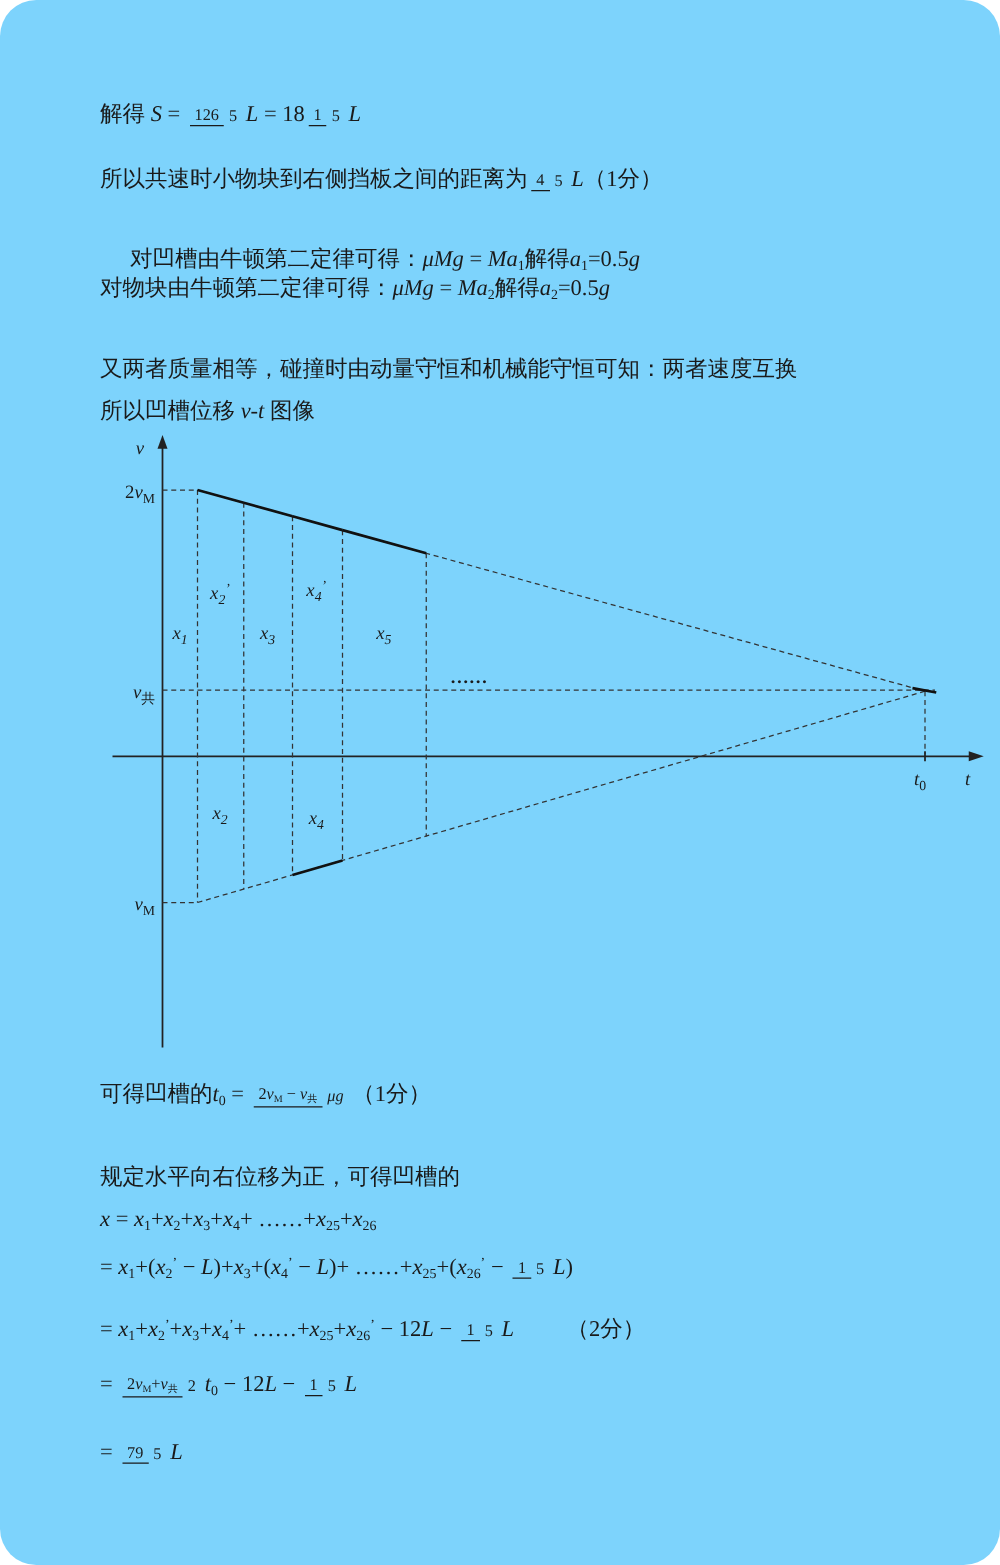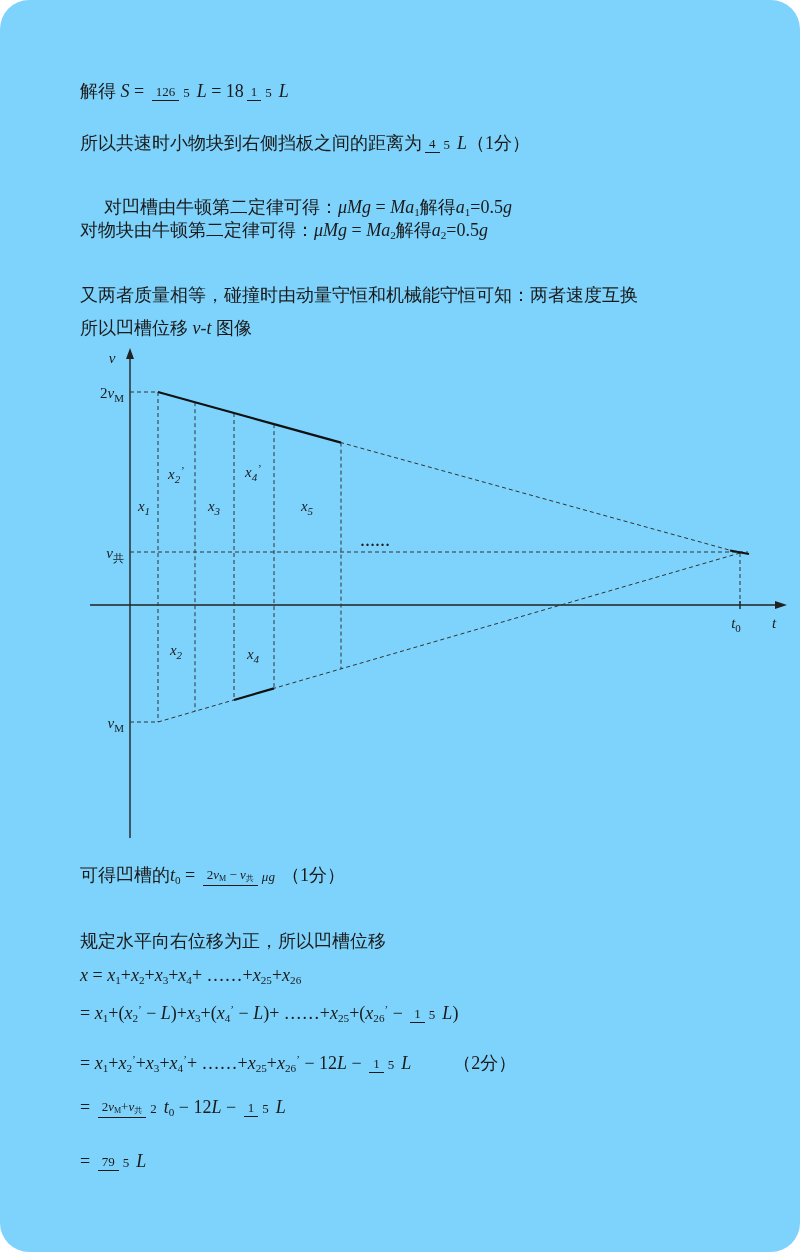--- a/index.html
+++ b/index.html
@@ -98,21 +98,21 @@
     <text x="307" y="166" text-anchor="middle" font-style="italic"><tspan font-style="italic">x</tspan><tspan dy="4" font-size="11">5</tspan></text>
     <text x="176" y="310" text-anchor="middle" font-style="italic"><tspan font-style="italic">x</tspan><tspan dy="4" font-size="11">2</tspan></text>
     <text x="253" y="314" text-anchor="middle" font-style="italic"><tspan font-style="italic">x</tspan><tspan dy="4" font-size="11">4</tspan></text>
     <text x="360" y="201" font-size="16" font-weight="bold">……</text>
   </svg>
 
   <div class="mline" style="top:864px;"><span class="mtxt">可得凹槽的</span><span class="mit">t</span><span class="msub">0</span><span class="mtxt"> = </span><span class="frac">
         <span class="fnum"><span class="mtxt">2</span><span class="mit">v</span><span class="msub">M</span><span class="mtxt"> − </span><span class="mit">v</span><span class="msub">共</span></span>
         <span class="fden"><span class="mit">μg</span></span>
       </span><span class="mtxt">（1分）</span></div>
-  <div class="mline" style="top:930px;"><span class="mtxt">规定水平向右位移为正，所以凹槽位移</span></div>
+  <div class="mline" style="top:930px;"><span class="mtxt">规定水平向右位移为正，可得凹槽的</span></div>
   <div class="mline" style="top:964px;"><span class="mit">x</span><span class="mtxt"> = </span><span class="mit">x</span><span class="msub">1</span><span class="mtxt">+</span><span class="mit">x</span><span class="msub">2</span><span class="mtxt">+</span><span class="mit">x</span><span class="msub">3</span><span class="mtxt">+</span><span class="mit">x</span><span class="msub">4</span><span class="mtxt">+ ……+</span><span class="mit">x</span><span class="msub">25</span><span class="mtxt">+</span><span class="mit">x</span><span class="msub">26</span></div>
   <div class="mline" style="top:1002px;"><span class="mtxt">= </span><span class="mit">x</span><span class="msub">1</span><span class="mtxt">+(</span><span class="mit">x</span><span class="msub">2</span><span class="msup">’</span><span class="mtxt"> − </span><span class="mit">L</span><span class="mtxt">)+</span><span class="mit">x</span><span class="msub">3</span><span class="mtxt">+(</span><span class="mit">x</span><span class="msub">4</span><span class="msup">’</span><span class="mtxt"> − </span><span class="mit">L</span><span class="mtxt">)+ ……+</span><span class="mit">x</span><span class="msub">25</span><span class="mtxt">+(</span><span class="mit">x</span><span class="msub">26</span><span class="msup">’</span><span class="mtxt"> − </span><span class="frac">
         <span class="fnum"><span class="mtxt">1</span></span>
         <span class="fden"><span class="mtxt">5</span></span>
       </span><span class="mit">L</span><span class="mtxt">)</span></div>
   <div class="mline" style="top:1052px;"><span class="mtxt">= </span><span class="mit">x</span><span class="msub">1</span><span class="mtxt">+</span><span class="mit">x</span><span class="msub">2</span><span class="msup">’</span><span class="mtxt">+</span><span class="mit">x</span><span class="msub">3</span><span class="mtxt">+</span><span class="mit">x</span><span class="msub">4</span><span class="msup">’</span><span class="mtxt">+ ……+</span><span class="mit">x</span><span class="msub">25</span><span class="mtxt">+</span><span class="mit">x</span><span class="msub">26</span><span class="msup">’</span><span class="mtxt"> − 12</span><span class="mit">L</span><span class="mtxt"> − </span><span class="frac">
         <span class="fnum"><span class="mtxt">1</span></span>
         <span class="fden"><span class="mtxt">5</span></span>
       </span><span class="mit">L</span><span style="display: inline-block; width: 42px;"></span><span class="mtxt">（2分）</span></div>
   <div class="mline" style="top:1096px;"><span class="mtxt">= </span><span class="frac">

